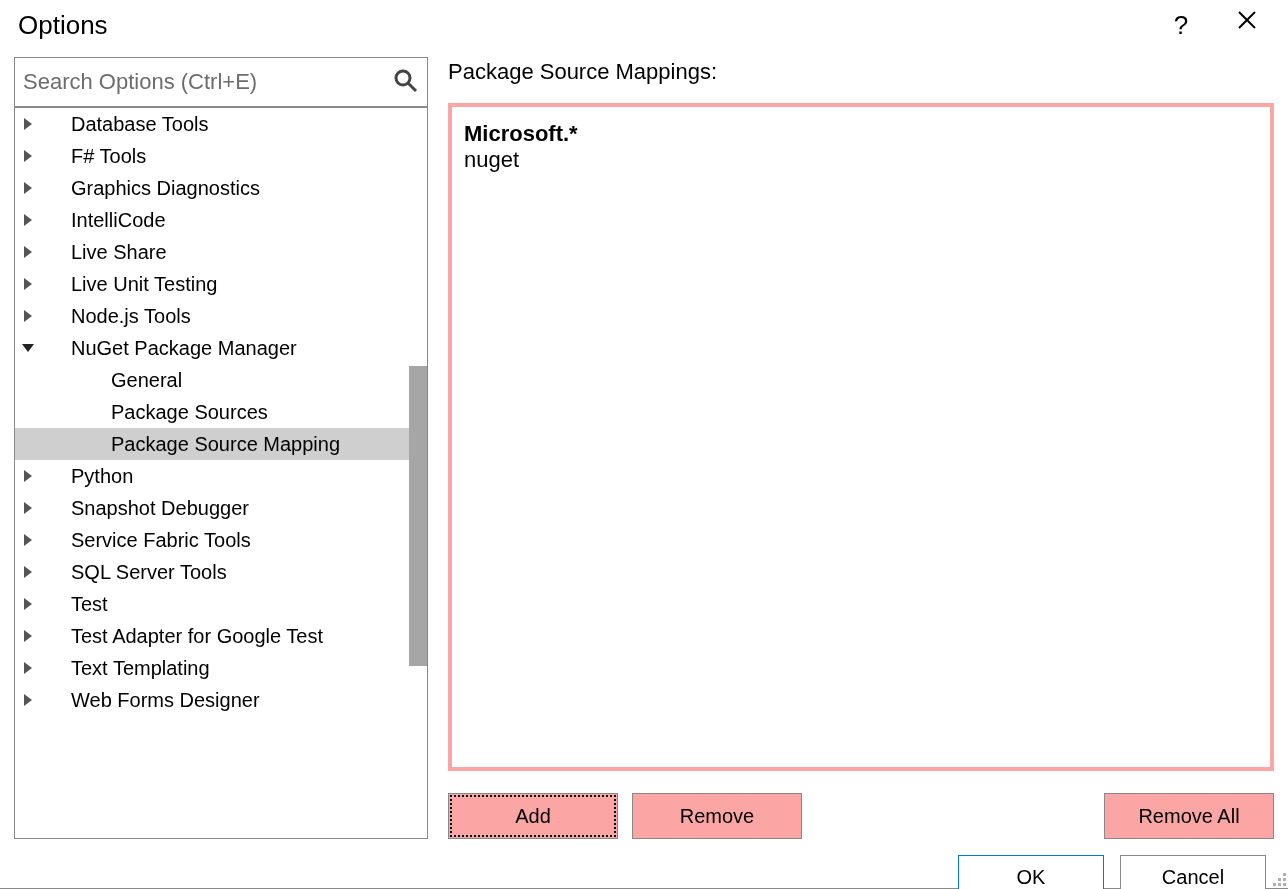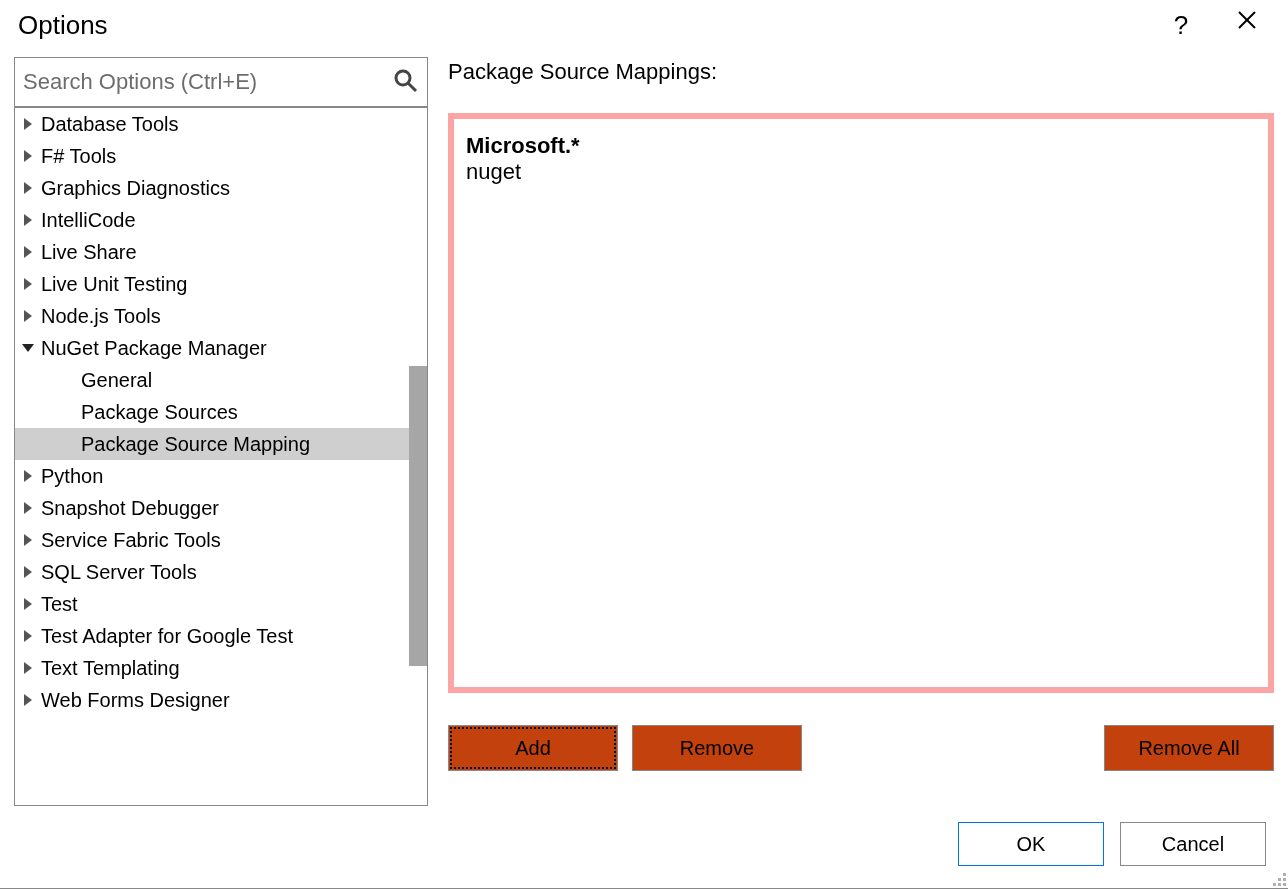--- a/index.html
+++ b/index.html
@@ -85,20 +85,21 @@
     overflow: hidden;
   }
   .tree-item {
     display: flex;
     align-items: center;
     height: 32px;
     padding-left: 6px;
     font-size: 20px;
     white-space: nowrap;
     cursor: default;
+    gap: 30px;
   }
   .tree-item.child { padding-left: 46px; }
   .tree-item.selected { background: #cfcfcf; }
   .expicon {
     width: 14px;
     display: inline-flex;
     align-items: center;
     justify-content: center;
     margin-right: 6px;
   }
@@ -119,46 +120,45 @@
     right: 0;
     top: 258px;
     width: 18px;
     height: 300px;
     background: #a6a6a6;
   }
   .right {
     flex: 1;
     display: flex;
     flex-direction: column;
-    gap: 10px;
   }
   .right-label {
     font-size: 22px;
     margin-top: 2px;
     margin-bottom: 18px;
   }
   .mappings-box {
-    border: 6px solid #fca5a5;
-    background: #fff;
-    height: 580px;
+    border: 4px solid #fca5a5;
+    background: #fff;
+    height: 668px;
     padding: 14px 12px;
     font-size: 22px;
   }
   .mapping-pattern { font-weight: 700; }
   .mapping-source { }
   .btn-row {
     display: flex;
     gap: 14px;
     margin-top: 22px;
     align-items: center;
   }
   .btn {
     height: 46px;
     min-width: 170px;
-    background: #c2410c;
+    background: #fca5a5;
     border: 1px solid #888;
     font-size: 20px;
     font-family: inherit;
     display: inline-flex;
     align-items: center;
     justify-content: center;
     cursor: default;
   }
   .btn.focus {
     outline: 2px dotted #000;

